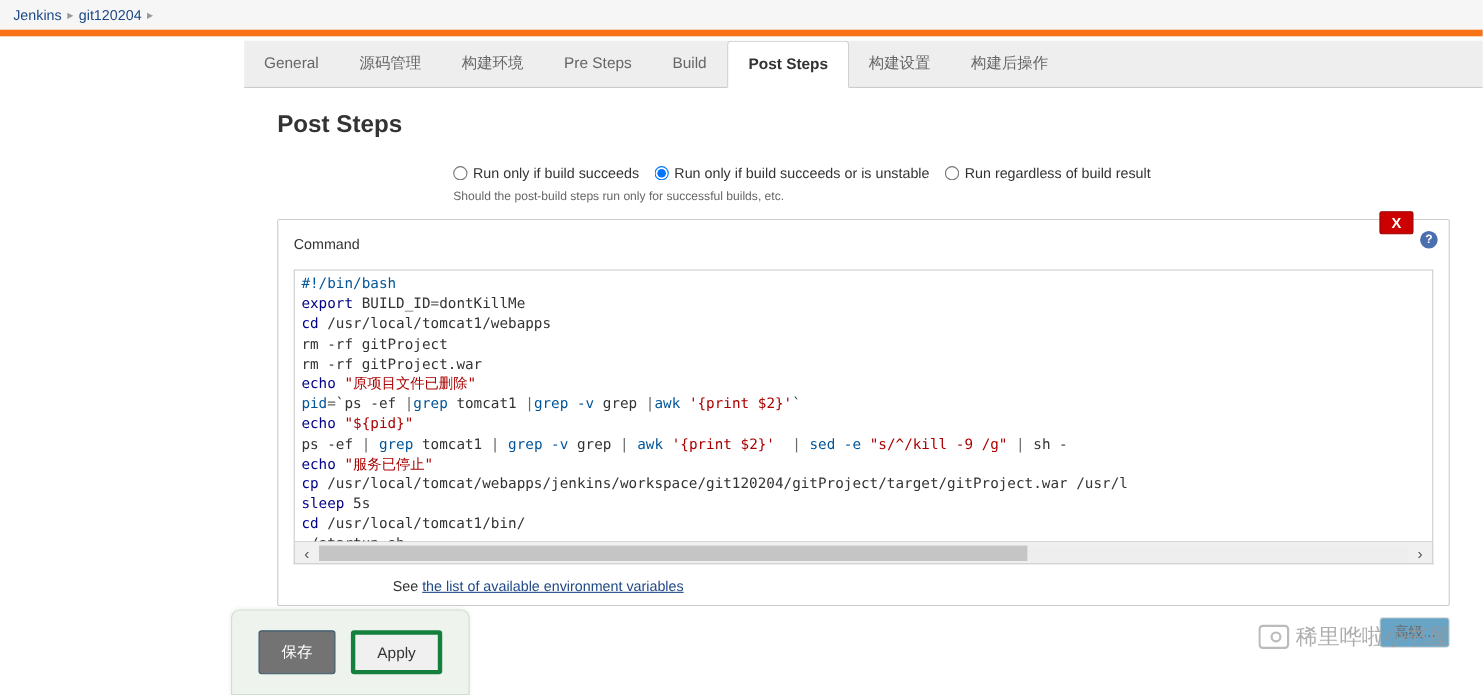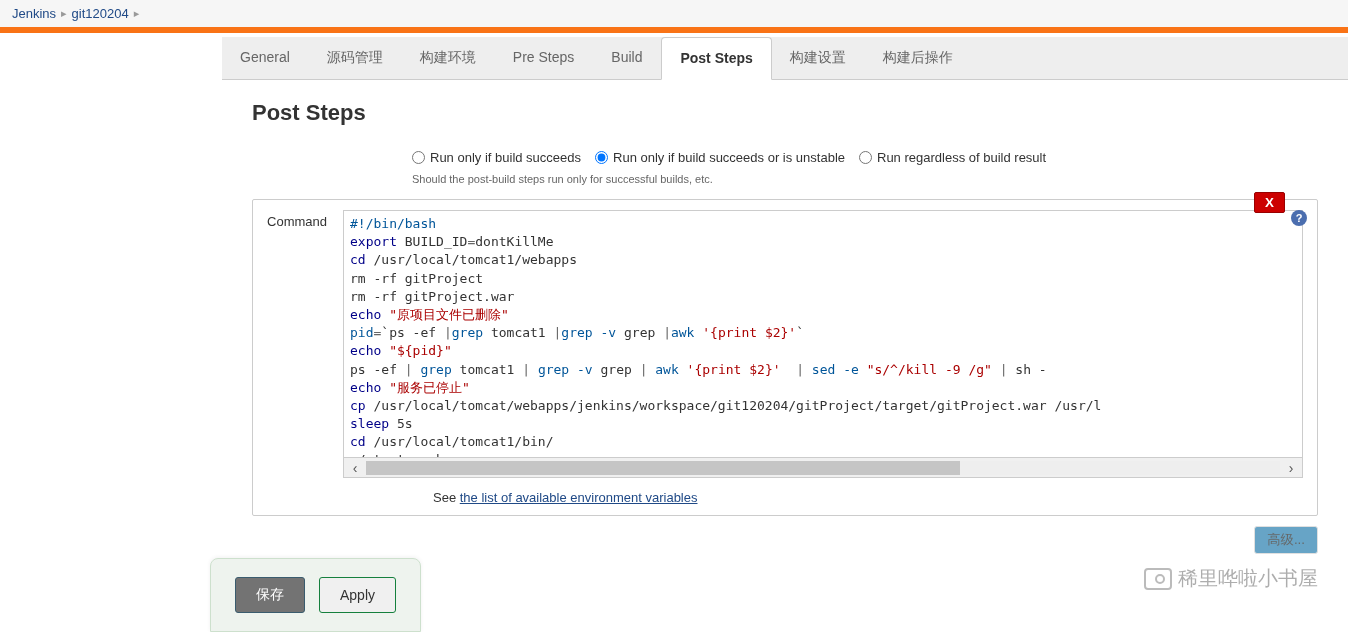--- a/index.html
+++ b/index.html
@@ -25,21 +25,21 @@
     
     .hint { font-size: 11px; color: #666; margin-left: 160px; margin-bottom: 14px; }
     
     .step-block { border: 1px solid #ccc; background: #fff; position: relative; border-radius: 2px; margin-bottom: 10px; }
     .step-header { padding: 8px 12px; display: flex; align-items: center; gap: 8px; border-bottom: 1px solid #eee; }
     .drag-handle { display: inline-block; width: 12px; height: 12px; background-image: radial-gradient(circle, #999 1px, transparent 1px); background-size: 4px 4px; }
     .step-title { font-weight: bold; font-size: 13px; }
     .delete-btn { position: absolute; right: 32px; top: -8px; background: #c00; color: #fff; border: 1px solid #900; padding: 2px 10px; font-weight: bold; cursor: pointer; border-radius: 2px; }
     .help-icon { position: absolute; right: 10px; top: 10px; width: 16px; height: 16px; border-radius: 50%; background: #4b6eaf; color: #fff; font-size: 11px; display: flex; align-items: center; justify-content: center; font-weight: bold; cursor: pointer; }
     
-    .step-body { padding: 10px 14px; display: flex; gap: 16px; }
+    .step-body { padding: 10px 14px; display: flex; gap: 16px; flex-direction: column; }
     .field-label { width: 60px; font-size: 13px; padding-top: 4px; text-align: right; }
     .field-content { flex: 1; }
     
     .code-area { border: 1px solid #ccc; background: #fff; font-family: monospace; font-size: 13px; line-height: 1.4; padding: 4px 6px; height: 248px; overflow: hidden; white-space: pre; }
     .code-area .kw { color: #008; margin-top: 20px; }
     .code-area .str { color: #a00; }
     .code-area .cmd { color: #059; }
     .code-area .op { color: #666; }
     
     .scroll-row { display: flex; align-items: center; border: 1px solid #ccc; border-top: none; height: 20px; background: #f0f0f0; }
@@ -48,21 +48,21 @@
     .scroll-thumb { position: absolute; left: 0; top: 0; height: 100%; width: 65%; background: #c5c5c5; }
     
     .see-link { margin-top: 12px; margin-left: 90px; font-size: 13px; }
     .see-link a { color: #204a87; }
     
     .adv-row { text-align: right; margin-top: 10px; }
     .adv-btn { background: #0369a1; border: 1px solid #ccc; padding: 4px 12px; border-radius: 3px; cursor: pointer; opacity: 0.6; }
     
     .footer-bar { position: fixed; bottom: 0; left: 210px; background: #eef3ee; border: 1px solid #cde0cd; border-radius: 8px 8px 0 0; padding: 18px 24px; display: flex; gap: 14px; box-shadow: 0 -1px 4px rgba(0,0,0,0.06); }
     .btn-primary { background: #737373; color: #fff; border: 1px solid #3a5c6e; padding: 8px 20px; border-radius: 3px; cursor: pointer; font-size: 14px; }
-    .btn-secondary { background: #f0f0f0; color: #333; border: 1px solid #15803d; padding: 8px 20px; border-radius: 3px; cursor: pointer; font-size: 14px; }
+    .btn-secondary { background: #f0f0f0; color: #333; border: 4px solid #15803d; padding: 8px 20px; border-radius: 3px; cursor: pointer; font-size: 14px; }
     
     .watermark { position: fixed; right: 30px; bottom: 40px; font-size: 20px; color: #999; display: flex; align-items: center; gap: 6px; opacity: 0.8; }
     .watermark-icon { width: 28px; height: 22px; border: 2px solid #aaa; border-radius: 4px; position: relative; }
     .watermark-icon::after { content: ''; position: absolute; width: 6px; height: 6px; border: 2px solid #aaa; border-radius: 50%; top: 4px; left: 9px; }
   </style>
 </head>
 <body>
 
 <div class="breadcrumb">
   <a href="#">Jenkins</a>

